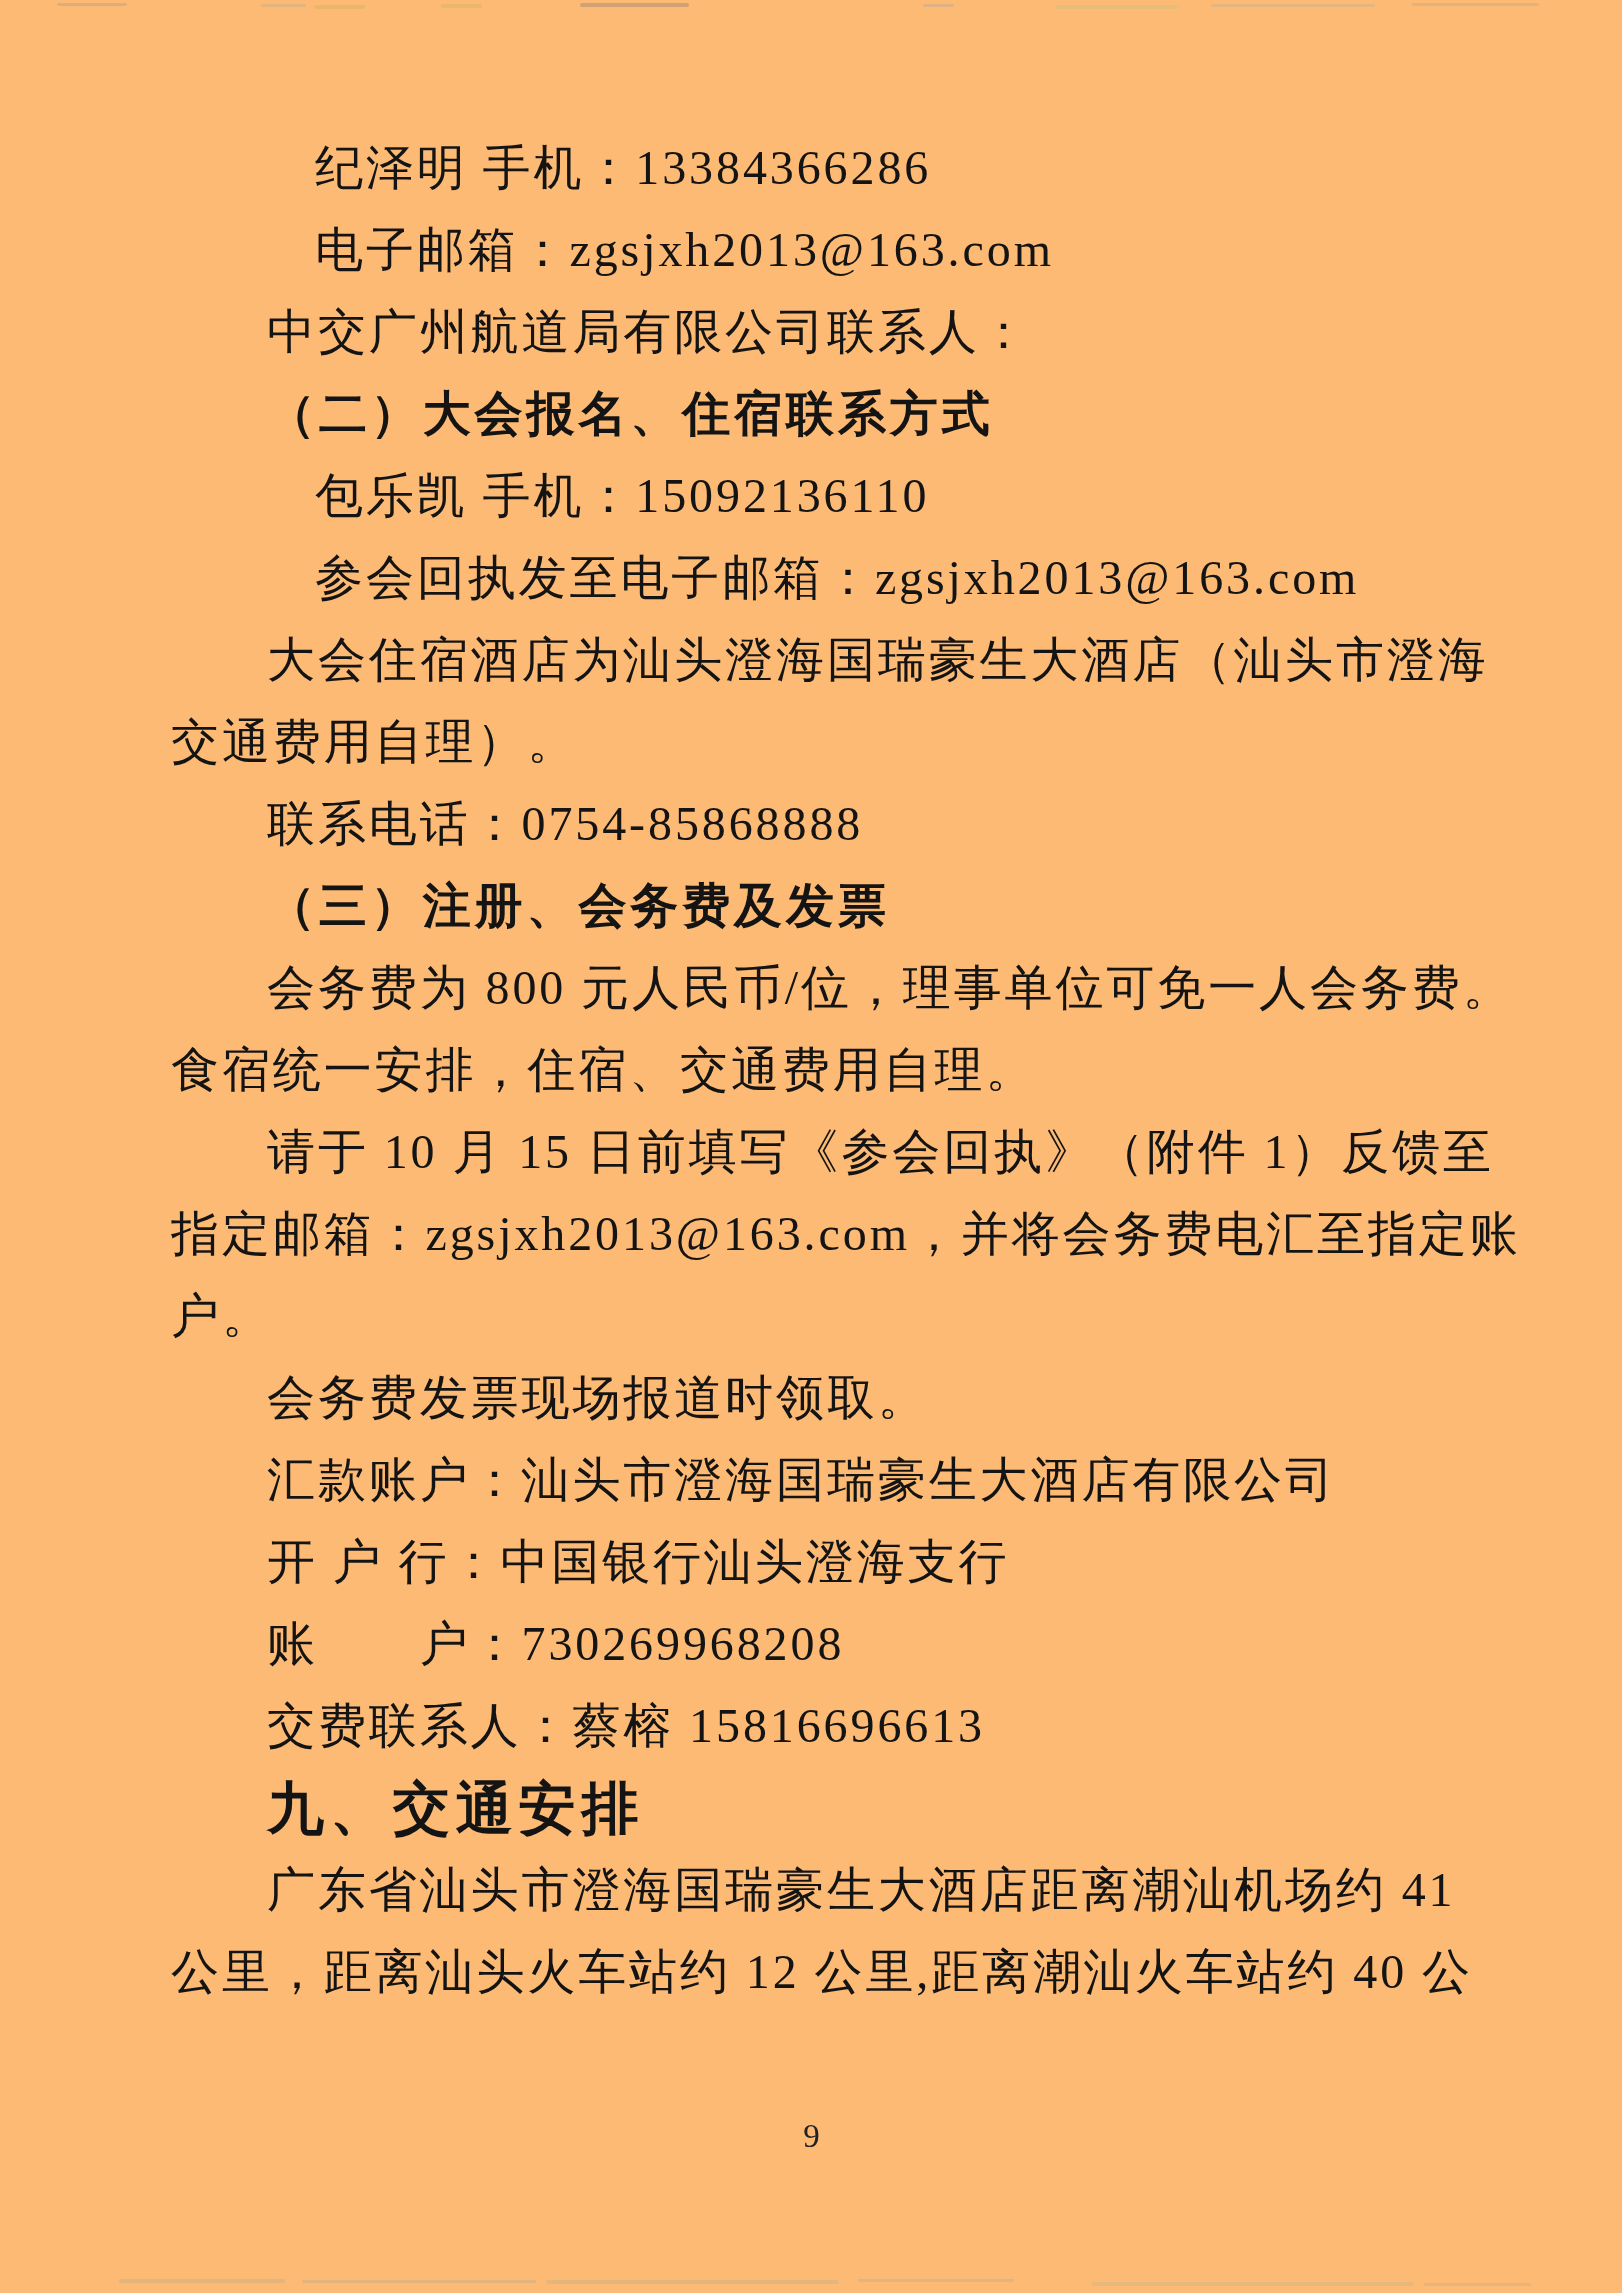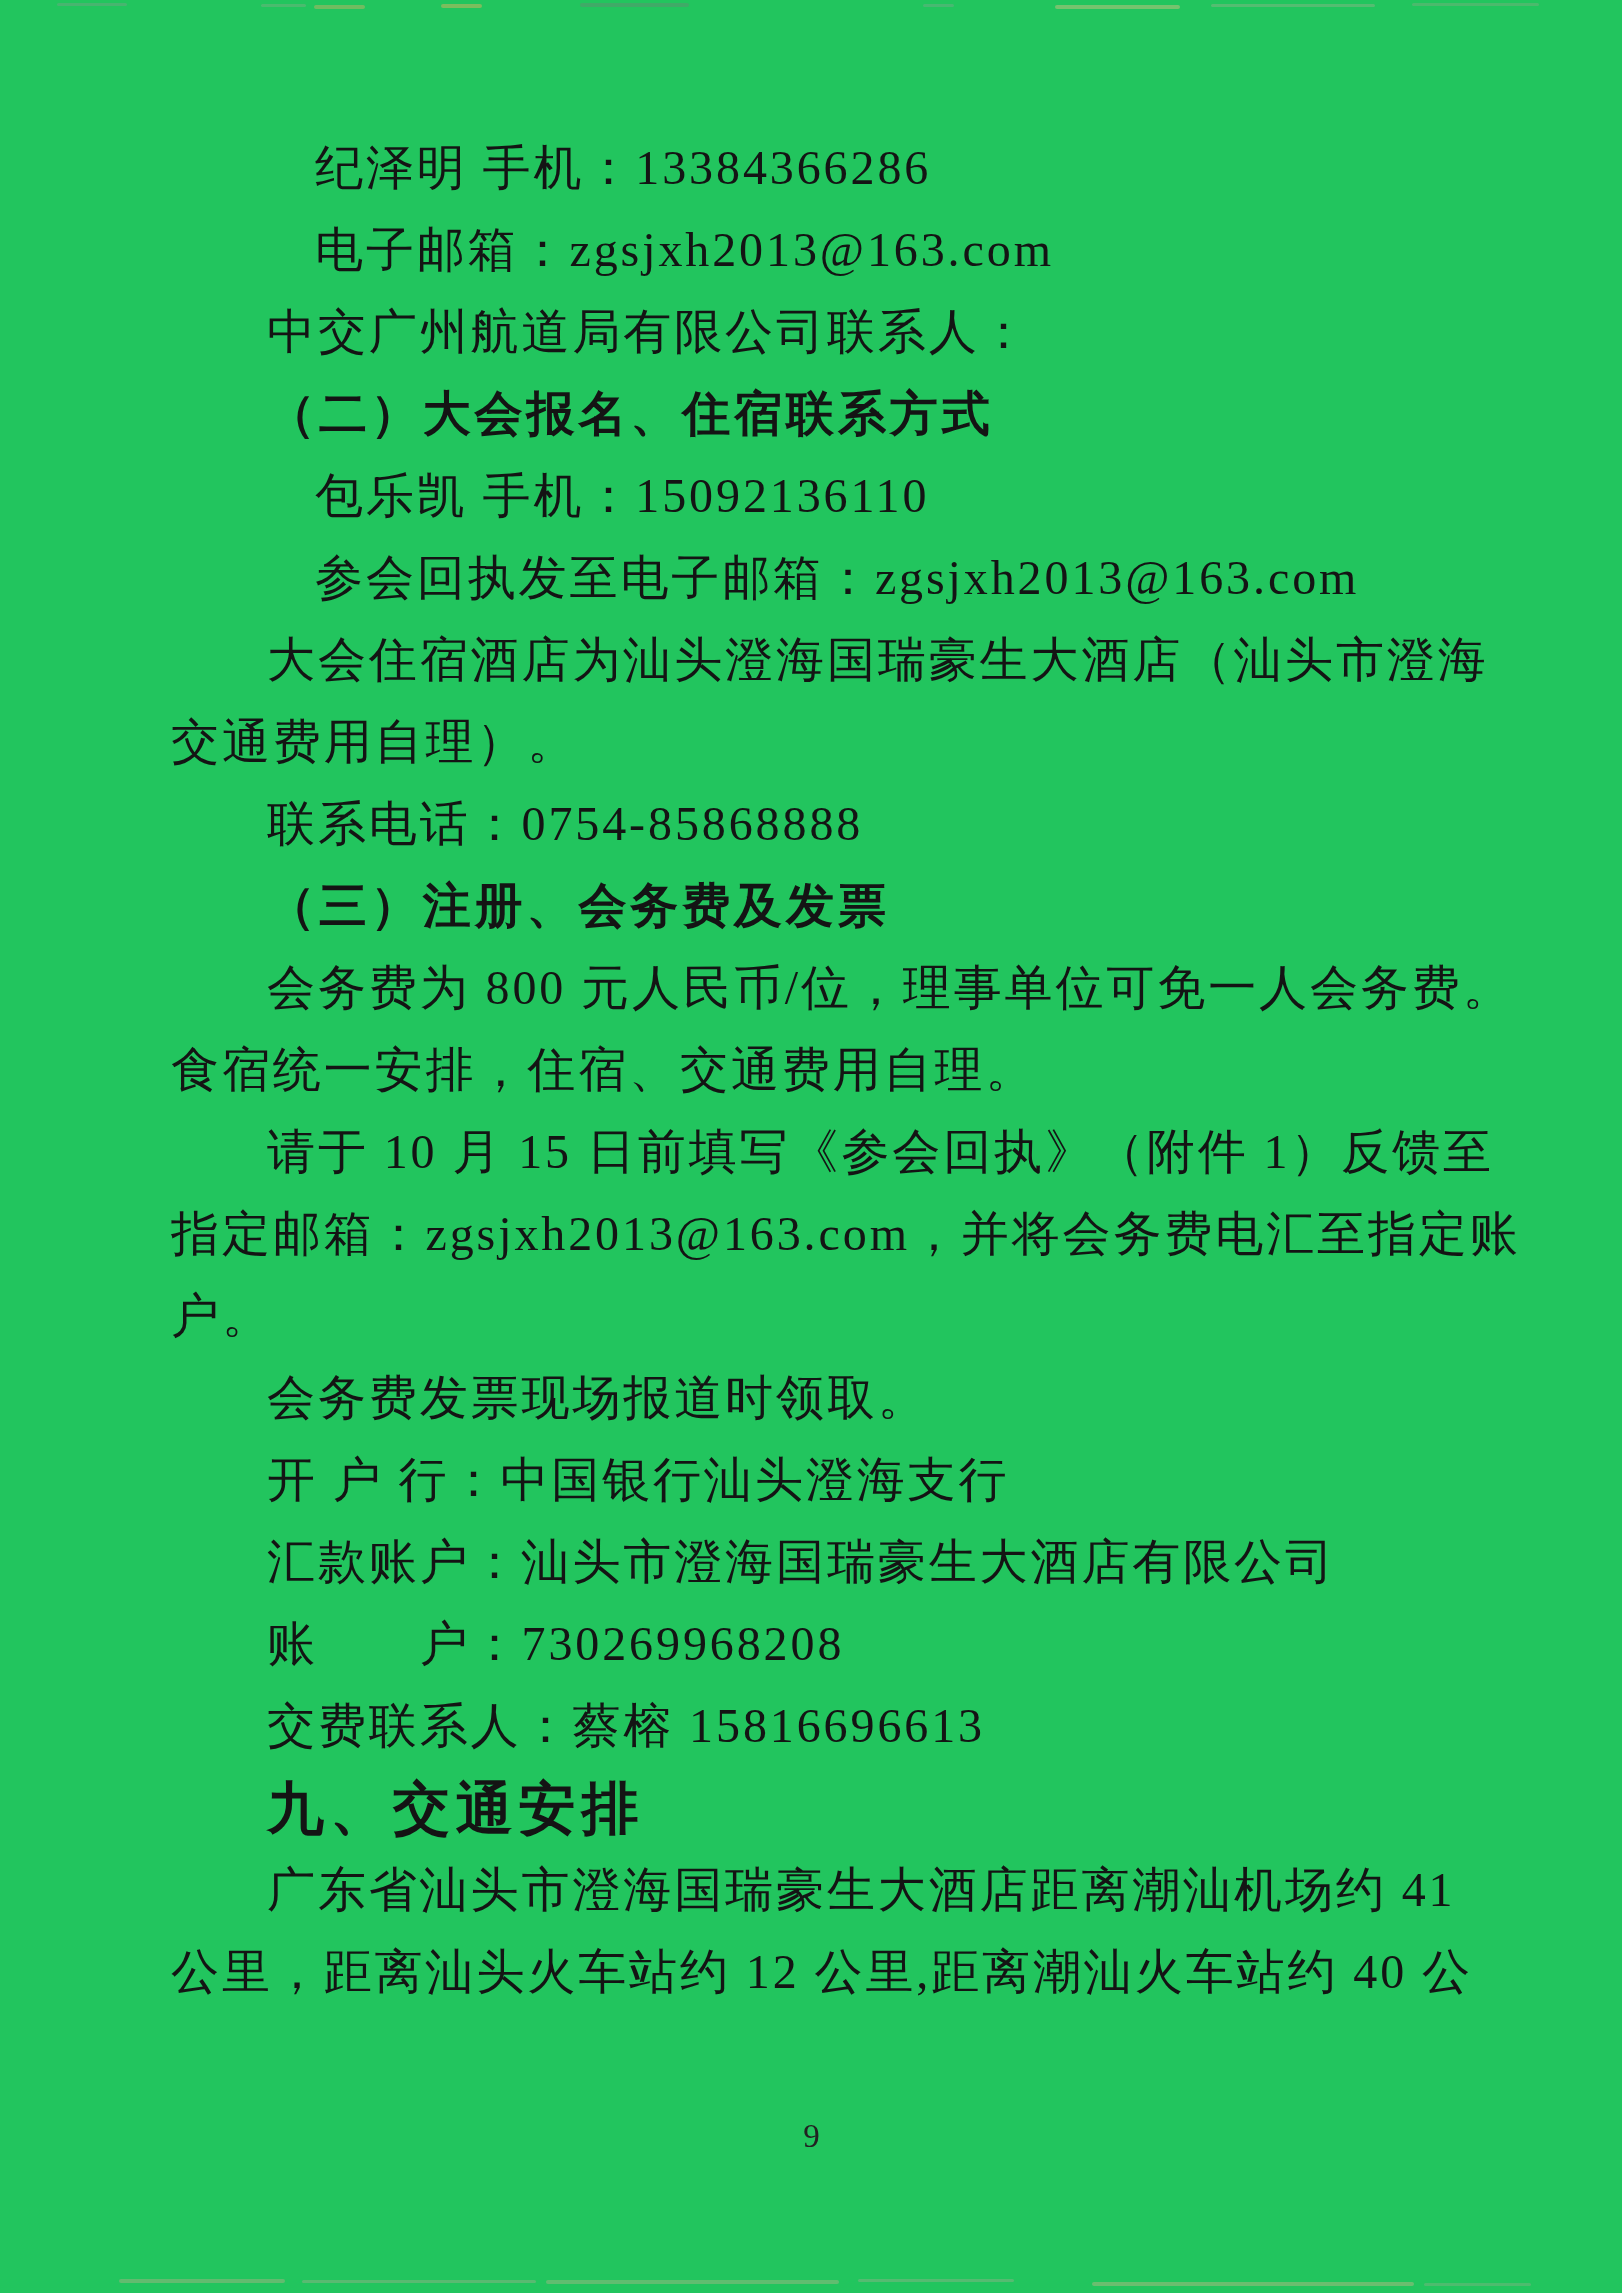--- a/index.html
+++ b/index.html
@@ -11,21 +11,21 @@
     height: 2294px;
     position: relative;
     background: #fdfdfc;
     overflow: hidden;
     font-family: "Liberation Serif", "DejaVu Serif", serif;
     color: #141414;
   }
   .page {
     position: absolute;
     inset: 0;
-    background: #22c55e;
+    background: #fdba74;
   }
   .doc {
     position: absolute;
     left: 171px;
     top: 127px;
     width: 1307px;
   }
   .ln {
     margin: 0;
     height: 82px;
@@ -87,22 +87,22 @@
     <p class="ln i2">大会住宿酒店为汕头澄海国瑞豪生大酒店（汕头市澄海</p>
     <p class="ln">交通费用自理）。</p>
     <p class="ln i2">联系电话：0754-85868888</p>
     <p class="ln i2 h">（三）注册、会务费及发票</p>
     <p class="ln i2">会务费为 800 元人民币/位，理事单位可免一人会务费。</p>
     <p class="ln">食宿统一安排，住宿、交通费用自理。</p>
     <p class="ln i2">请于 10 月 15 日前填写《参会回执》（附件 1）反馈至</p>
     <p class="ln">指定邮箱：zgsjxh2013@163.com，并将会务费电汇至指定账</p>
     <p class="ln">户。</p>
     <p class="ln i2">会务费发票现场报道时领取。</p>
+    <p class="ln i2">汇款账户：汕头市澄海国瑞豪生大酒店有限公司</p>
     <p class="ln i2">开 户 行：中国银行汕头澄海支行</p>
-    <p class="ln i2">汇款账户：汕头市澄海国瑞豪生大酒店有限公司</p>
     <p class="ln i2">账　　户：730269968208</p>
     <p class="ln i2">交费联系人：蔡榕 15816696613</p>
     <p class="ln i2 h9">九、交通安排</p>
     <p class="ln i2">广东省汕头市澄海国瑞豪生大酒店距离潮汕机场约 41</p>
     <p class="ln">公里，距离汕头火车站约 12 公里,距离潮汕火车站约 40 公</p>
   </main>
 
   <div class="pagenum">9</div>
 
   <div>

